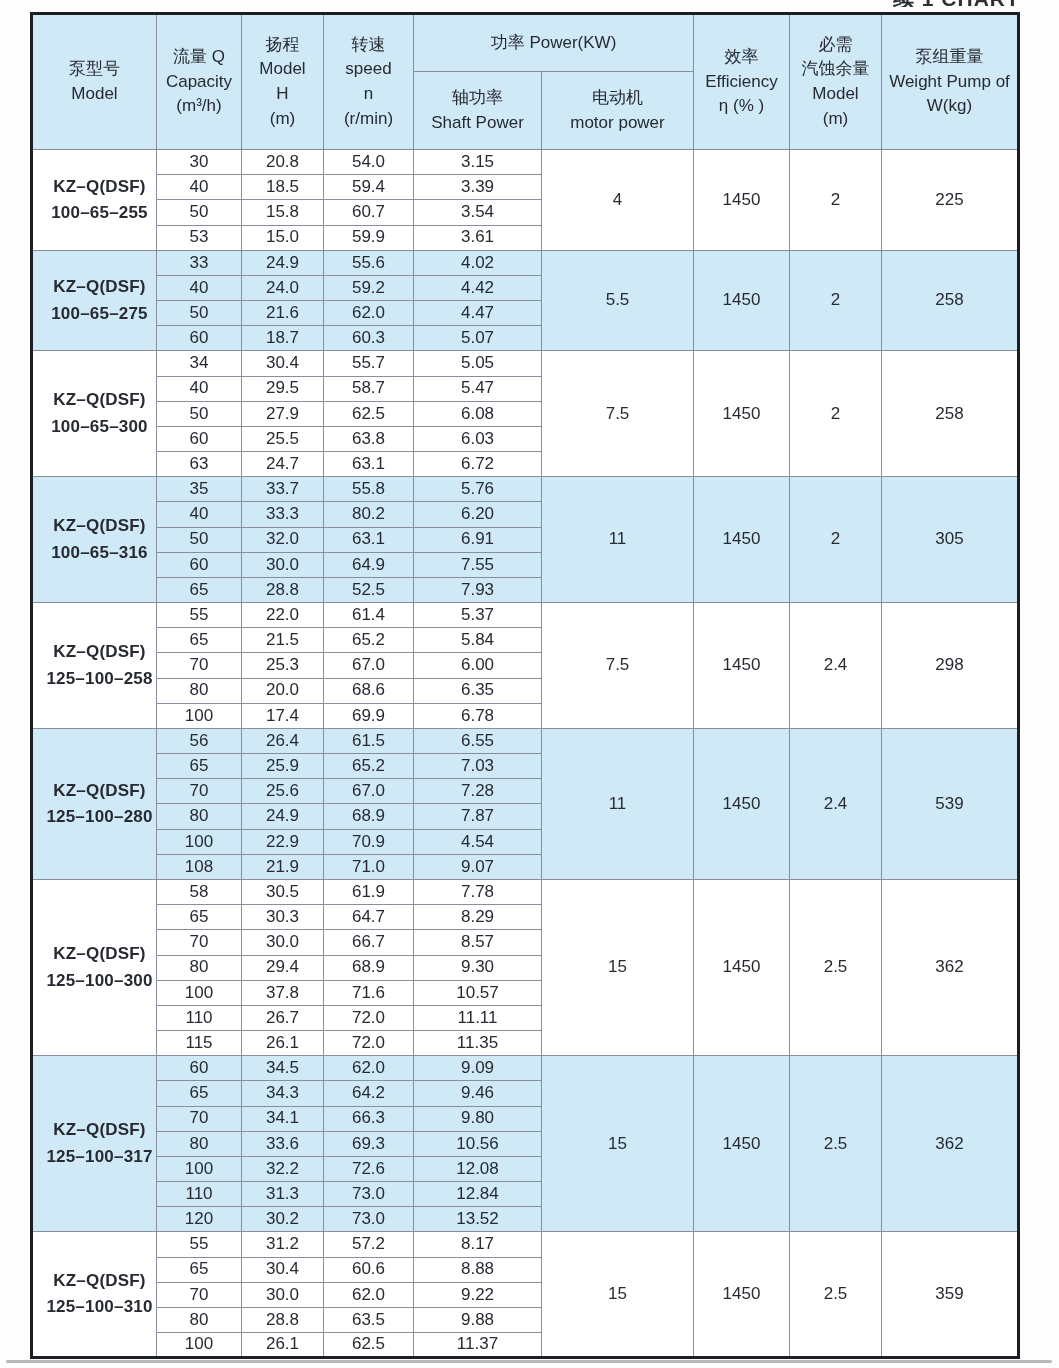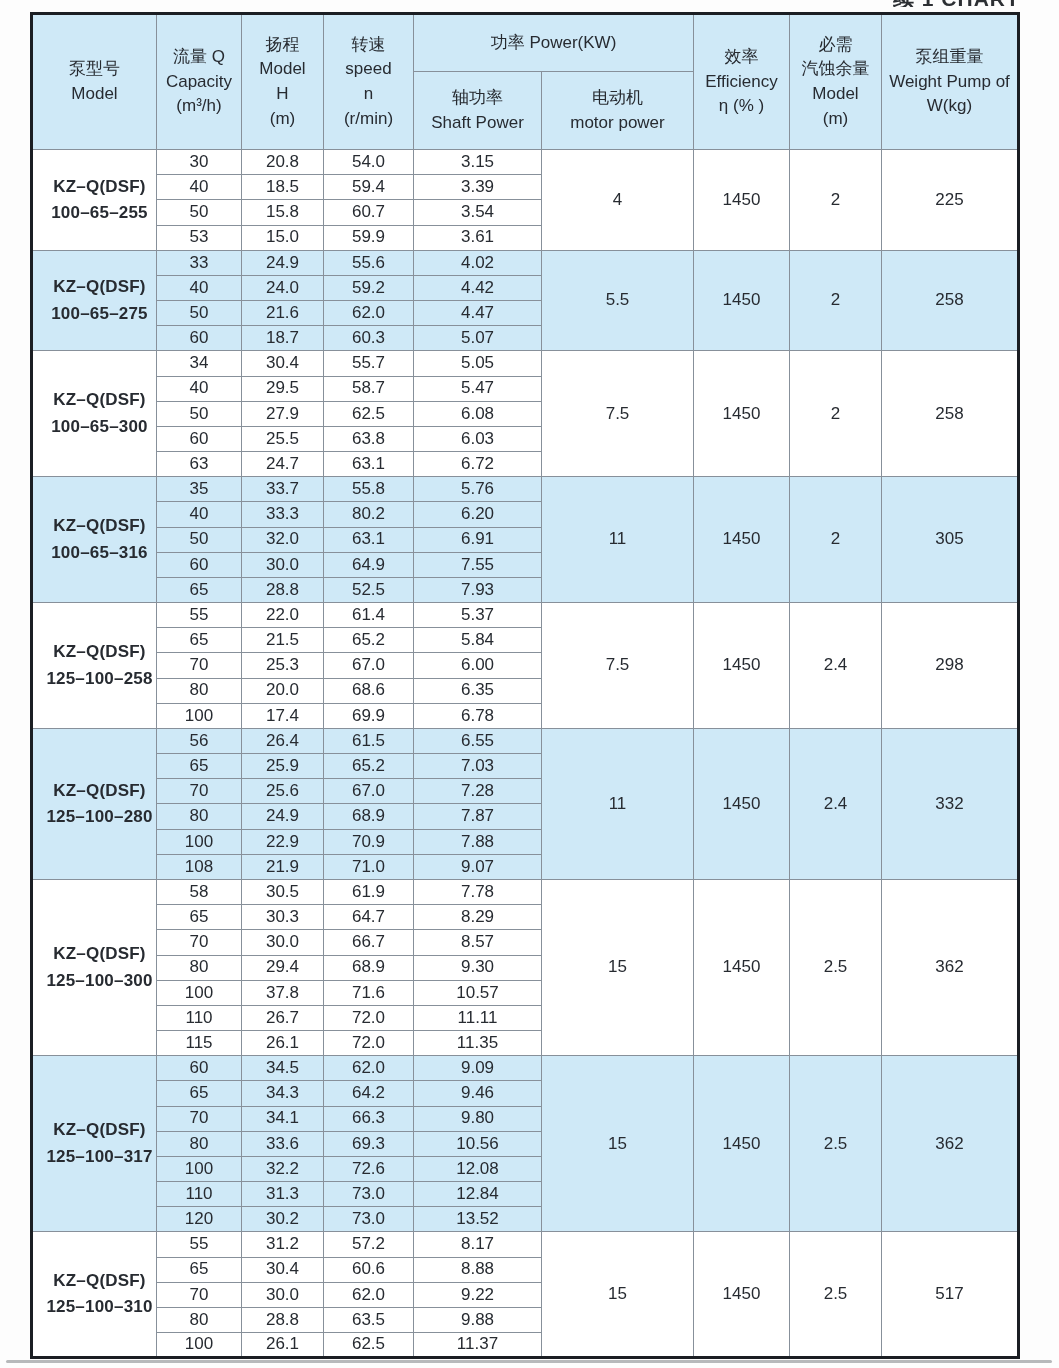--- a/index.html
+++ b/index.html
@@ -299,21 +299,21 @@
       <tr class="shaded">
         <td rowspan="6" class="model-cell">KZ–Q(DSF)
 125–100–280</td>
         <td>56</td>
         <td>26.4</td>
         <td>61.5</td>
         <td>6.55</td>
         <td rowspan="6">11</td>
         <td rowspan="6">1450</td>
         <td rowspan="6">2.4</td>
-        <td rowspan="6">332</td>
+        <td rowspan="6">539</td>
       </tr>
       <tr class="shaded">
         <td>65</td>
         <td>25.9</td>
         <td>65.2</td>
         <td>7.03</td>
       </tr>
       <tr class="shaded">
         <td>70</td>
         <td>25.6</td>
@@ -323,21 +323,21 @@
       <tr class="shaded">
         <td>80</td>
         <td>24.9</td>
         <td>68.9</td>
         <td>7.87</td>
       </tr>
       <tr class="shaded">
         <td>100</td>
         <td>22.9</td>
         <td>70.9</td>
-        <td>7.88</td>
+        <td>4.54</td>
       </tr>
       <tr class="shaded">
         <td>108</td>
         <td>21.9</td>
         <td>71.0</td>
         <td>9.07</td>
       </tr>
       <tr>
         <td rowspan="7" class="model-cell">KZ–Q(DSF)
 125–100–300</td>
@@ -437,21 +437,21 @@
       <tr>
         <td rowspan="5" class="model-cell">KZ–Q(DSF)
 125–100–310</td>
         <td>55</td>
         <td>31.2</td>
         <td>57.2</td>
         <td>8.17</td>
         <td rowspan="5">15</td>
         <td rowspan="5">1450</td>
         <td rowspan="5">2.5</td>
-        <td rowspan="5">517</td>
+        <td rowspan="5">359</td>
       </tr>
       <tr>
         <td>65</td>
         <td>30.4</td>
         <td>60.6</td>
         <td>8.88</td>
       </tr>
       <tr>
         <td>70</td>
         <td>30.0</td>

